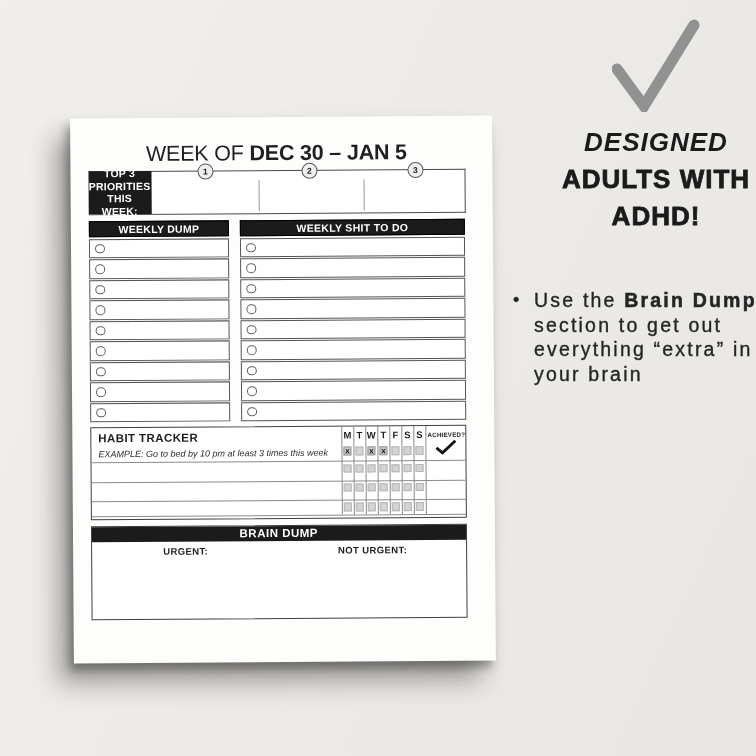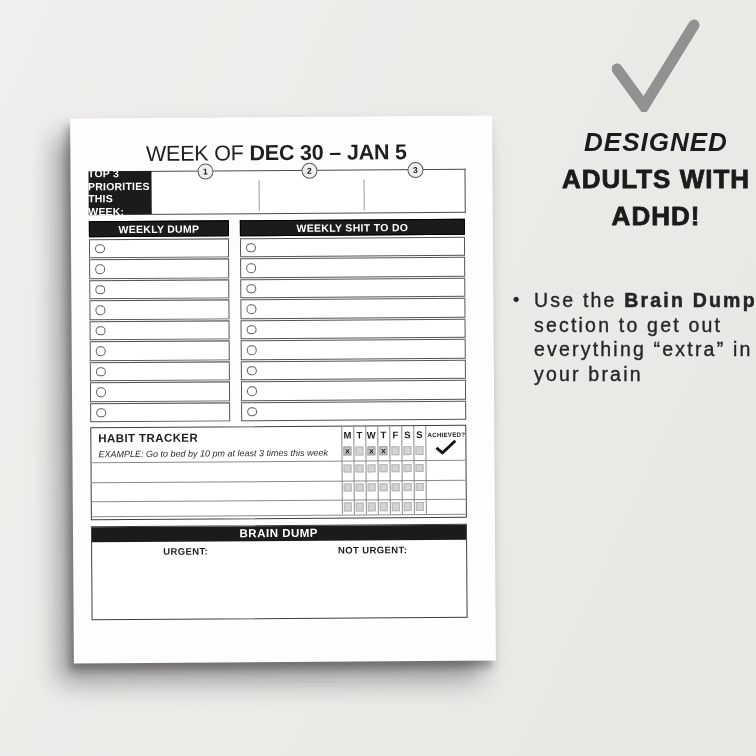--- a/index.html
+++ b/index.html
@@ -24,21 +24,21 @@
   .p-title b{font-weight:700;}
 
   
   .prio-row{
     position:absolute;left:18px;top:53px;width:376px;height:42px;
     border:1.4px solid #4a4a4a;border-left:none;background:#fff;
   }
   .prio-label{
     position:absolute;left:-0.5px;top:-1.4px;width:63px;height:43.5px;
     background:#1b1b1b;color:#fff;font-weight:700;font-size:10.5px;line-height:12.5px;
-    display:flex;align-items:center;justify-content:center;text-align:left;
+    display:flex;align-items:center;justify-content:center;text-align:center;
     white-space:pre-line;letter-spacing:0.2px;
   }
   .prio-circle{
     position:absolute;top:-8px;width:16px;height:16px;border-radius:50%;
     background:#efefef;border:1.5px solid #5a5a5a;box-sizing:border-box;
     font-size:8.5px;font-weight:700;color:#222;
     display:flex;align-items:center;justify-content:center;
   }
   .prio-c1{left:109px;} .prio-c2{left:213px;} .prio-c3{left:319px;}
   .prio-div{position:absolute;top:9px;height:31px;width:1.2px;background:#9a9a9a;}

